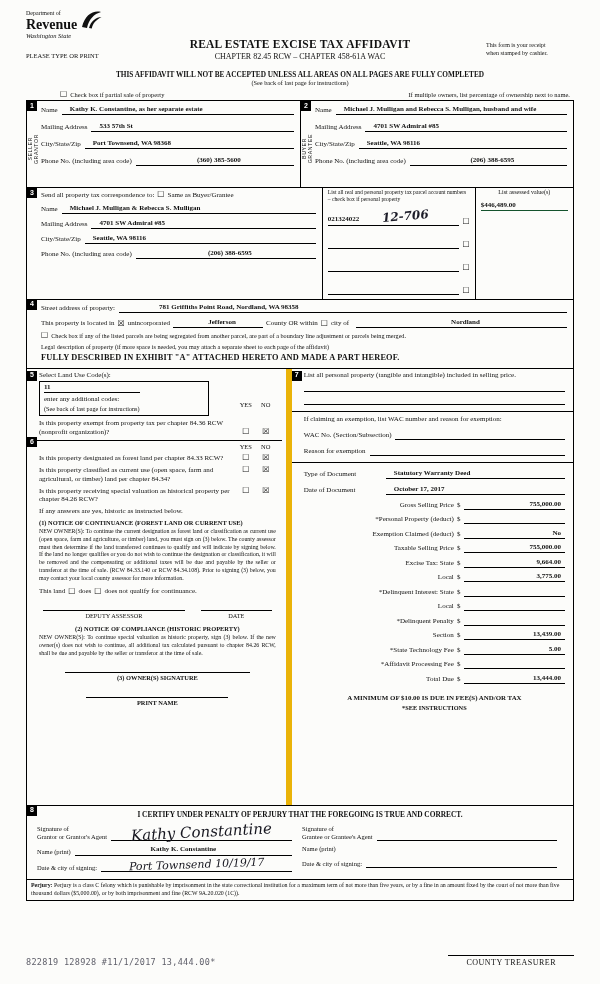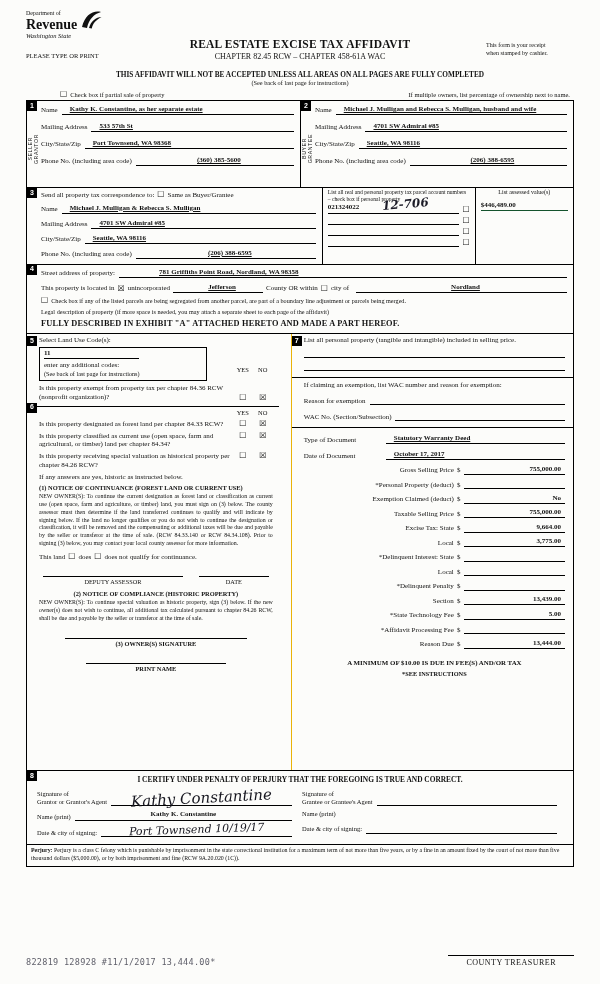--- a/index.html
+++ b/index.html
@@ -7,21 +7,21 @@
   .page { width:600px; height:984px; position:relative; background:#fcfcfa; color:#111;
           font-family:"Liberation Serif", serif; font-size:7px; line-height:1.25;
           padding:10px 26px 0 26px; overflow:hidden; }
 
   
   .cb { font-family:"DejaVu Sans", sans-serif; font-size:8px; line-height:1; display:inline-block; }
   .val { font-weight:bold; }
   .frow { display:flex; align-items:flex-end; margin-top:7px; }
   .frow .flbl { white-space:nowrap; }
   .fill { flex:1; border-bottom:1px solid #000; margin-left:4px; min-height:10px; }
-  .fill .val { padding-left:8px;text-decoration:underline; }
+  .fill .val { padding-left:8px; }
   .fill.ctr { text-align:center; }
   .num { position:absolute; left:0; top:0; width:10px; height:10px; background:#000; color:#fff;
          font-family:"Liberation Sans", sans-serif; font-size:7px; font-weight:bold;
          display:flex; align-items:center; justify-content:center; z-index:2; }
   .num.inset { left:-12px; }
 
   
   .hdr { position:relative; height:58px; }
   .logo { position:absolute; left:0; top:0; display:flex; gap:2px; align-items:flex-start; }
   .logo-dept { font-size:6px; }
@@ -47,40 +47,40 @@
   .sideLabel { position:absolute; left:0; top:12px; bottom:3px; width:12px; display:flex; align-items:center; justify-content:center; }
   .sideLabel span { writing-mode:vertical-rl; transform:rotate(180deg); font-size:5.2px; letter-spacing:.6px;
                     font-family:"Liberation Sans", sans-serif; }
 
   
   .sec3 { display:flex; border-top:1px solid #000; }
   .s3-left { width:54%; position:relative; padding:2px 6px 5px 14px; }
   .s3-send { display:flex; align-items:center; gap:3px; margin-top:1px; }
   .s3-mid { width:28%; border-left:1px solid #000; padding:1px 5px 4px; }
   .s3-mid-hdr { font-size:5.6px; line-height:1.2; }
-  .prow { display:flex; align-items:flex-end; margin-top:0; }
+  .prow { display:flex; align-items:flex-end; margin-top:12px; }
   .prow .pfill { flex:1; border-bottom:1px solid #000; min-height:11px; position:relative; }
   .prow .cb { margin-left:4px; }
   .hand { font-family:"DejaVu Serif", serif; font-style:italic; color:#1c1c28; }
   .hand.parcel { position:absolute; left:54px; top:-6px; font-size:12px; font-weight:bold; transform:rotate(-5deg); }
   .s3-right { width:18%; border-left:1px solid #000; padding:1px 5px; }
   .s3-right-hdr { font-size:6px; text-align:center; line-height:1.2; }
   .assessed { border-bottom:1px solid #14532d; margin-top:5px; min-height:10px; }
 
   
   .sec4 { border-top:1px solid #000; position:relative; padding:2px 6px 4px 14px; }
   .locrow { display:flex; align-items:flex-end; gap:3px; margin-top:5px; }
   .fill.w90 { flex:0 0 90px; margin-left:0; }
   .segrow { display:flex; gap:3px; margin-top:4px; font-size:6.2px; align-items:flex-start; }
   .legal { font-size:6.2px; margin-top:3px; }
   .exhibit { font-weight:bold; font-size:8.3px; margin-top:3px; letter-spacing:.2px; }
 
   
   .main { display:flex; border-top:1px solid #000; min-height:437px; }
-  .mleft { width:48.5%; border-right:1px solid #eab308; padding:2px 18px 4px 12px; }
+  .mleft { width:48.5%; border-right:6px solid #eab308; padding:2px 10px 4px 12px; }
   .mright { width:51.5%; padding:2px 8px 4px 12px; }
   .s5 { position:relative; }
   .s5-box { border:1px solid #000; width:72%; margin-top:2px; padding:1px 4px 2px; }
   .s5-code { min-height:10px; border-bottom:1px solid #000; width:60%; }
   .s5-add { margin-top:2px; }
   .s5-see { margin-top:1px; font-size:6.2px; }
   .yn-hdr { display:flex; justify-content:flex-end; font-size:6.5px; }
   .yn-hdr span { width:20px; text-align:center; }
   .s5-yn { position:absolute; right:0; top:30px; }
   .qrow { display:flex; margin-top:3px; }
@@ -364,25 +364,25 @@
 
       <div class="mright">
         <div class="s7">
           <div class="num inset">7</div>
           <div class="pp-label">List all personal property (tangible and intangible) included in selling price.</div>
           <div class="blankline"></div>
           <div class="blankline"></div>
           <div class="hdiv2"></div>
           <div>If claiming an exemption, list WAC number and reason for exemption:</div>
           <div class="wrow">
+            <span>WAC No. (Section/Subsection)</span>
+            <span class="fill"><span class="val"></span></span>
+          </div>
+          <div class="wrow">
             <span>Reason for exemption</span>
-            <span class="fill"><span class="val"></span></span>
-          </div>
-          <div class="wrow">
-            <span>WAC No. (Section/Subsection)</span>
             <span class="fill"><span class="val"></span></span>
           </div>
           <div class="hdiv2"></div>
           <div class="docrow">
             <span class="doclbl">Type of Document</span>
             <span class="fill"><span class="val">Statutory Warranty Deed</span></span>
           </div>
           <div class="docrow">
             <span class="doclbl">Date of Document</span>
             <span class="fill"><span class="val">October 17, 2017</span></span>
@@ -442,21 +442,21 @@
             <span class="mlabel">*State Technology Fee</span>
             <span class="dollar">$</span>
             <span class="mline"><span class="val">5.00</span></span>
           </div>
           <div class="mrow">
             <span class="mlabel">*Affidavit Processing Fee</span>
             <span class="dollar">$</span>
             <span class="mline"><span class="val"></span></span>
           </div>
           <div class="mrow">
-            <span class="mlabel">Reason Due</span>
+            <span class="mlabel">Total Due</span>
             <span class="dollar" actable="false">$</span>
             <span class="mline"><span class="val">13,444.00</span></span>
           </div>
 
           <div class="minnote">A MINIMUM OF $10.00 IS DUE IN FEE(S) AND/OR TAX</div>
           <div class="seeinstr">*SEE INSTRUCTIONS</div>
         </div>
       </div>
     </div>
 

